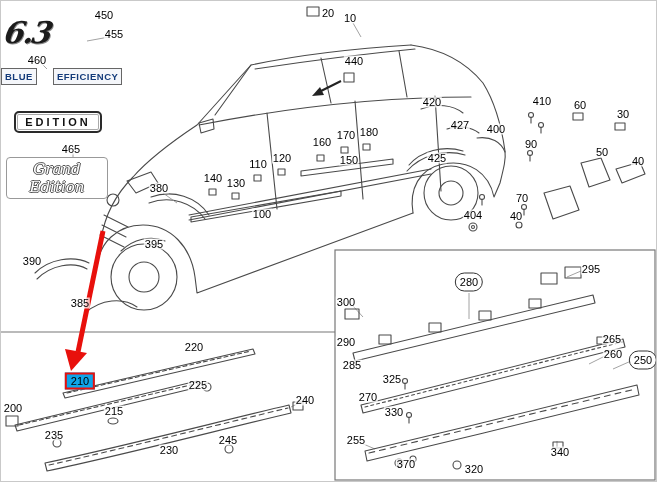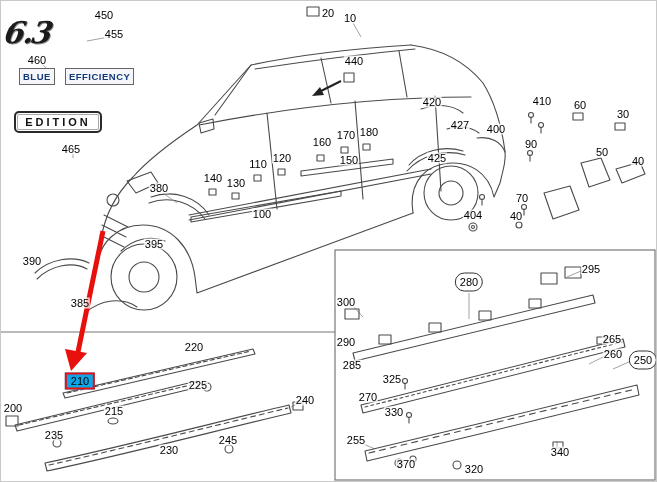--- a/index.html
+++ b/index.html
@@ -12,21 +12,21 @@
 
   .part-label { position:absolute; transform:translate(-50%,-50%); font-size:11px; line-height:1;
                 color:#000; white-space:nowrap; z-index:3; background:rgba(255,255,255,0.75); padding:0 1px; }
   .part-label.circled { border:1px solid #333; border-radius:999px; padding:3px 4px; background:#fff; }
   .part-label.highlight { border:2px solid var(--highlight-red,#e8100c); padding:1px 4px; background:#0ea5e9; }
 
   .badge { position:absolute; z-index:2; color:#111; }
   .emblem63 { left:4px; top:14px; font-family:"DejaVu Serif", serif; font-style:italic; font-weight:bold;
               font-size:30px; letter-spacing:-2px; transform:skewX(-10deg); color:#1b1b1b;
               text-shadow:1px 1px 0 #8a8a8a; }
-  .blueeff { left:18px; top:67px; display:flex; gap:10px; }
+  .blueeff { left:0; top:67px; display:flex; gap:16px; }
   .be-box { border:1px solid #666; padding:2px 3px; font-size:9.5px; font-weight:bold; color:#123a7a;
             background:#f4f6fa; letter-spacing:0.5px; }
   .edition-badge { left:13px; top:110px; width:88px; height:22px; border:2px solid #2a2a2a; border-radius:5px;
                    box-shadow:inset 0 0 0 1px #fff, inset 0 0 0 2px #aaa; font-size:11px; font-weight:bold;
                    letter-spacing:3px; text-align:center; line-height:18px; color:#111; }
   .grand-badge { left:5px; top:156px; width:102px; padding:2px 0; border:1px solid #999; border-radius:4px;
                  font-family:"DejaVu Serif", serif; font-style:italic; font-size:15px; text-align:center;
                  color:#fff; text-shadow:-1px 0 #555, 1px 0 #555, 0 -1px #555, 0 1px #555; }
 </style>
 </head>
@@ -179,20 +179,21 @@
 
   <div class="badge emblem63">6.3</div>
 
   <div class="badge blueeff">
     <span class="be-box">BLUE</span>
     <span class="be-box">EFFICIENCY</span>
   </div>
 
   <div class="badge edition-badge">EDITION</div>
 
+  <div class="badge grand-badge">Grand Edition</div>
 
   <div class="label-layer">
       <span class="part-label" style="left: 103px; top: 14px;">450</span>
       <span class="part-label" style="left: 113px; top: 33px;">455</span>
       <span class="part-label" style="left: 36px; top: 59px;">460</span>
       <span class="part-label" style="left: 70px; top: 148px;">465</span>
       <span class="part-label" style="left: 158px; top: 187px;">380</span>
       <span class="part-label" style="left: 31px; top: 260px;">390</span>
       <span class="part-label" style="left: 153px; top: 243px;">395</span>
       <span class="part-label" style="left: 79px; top: 302px;">385</span>

